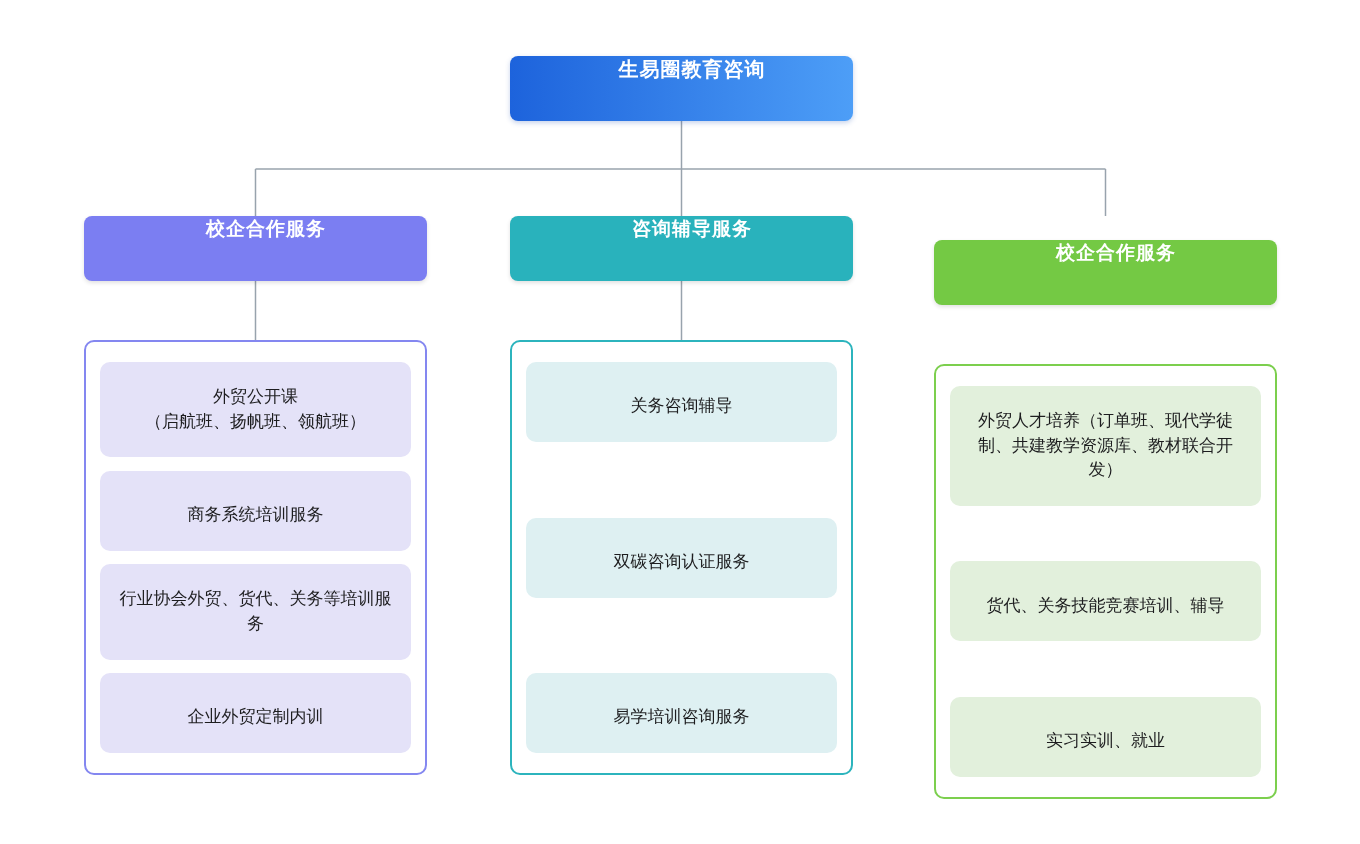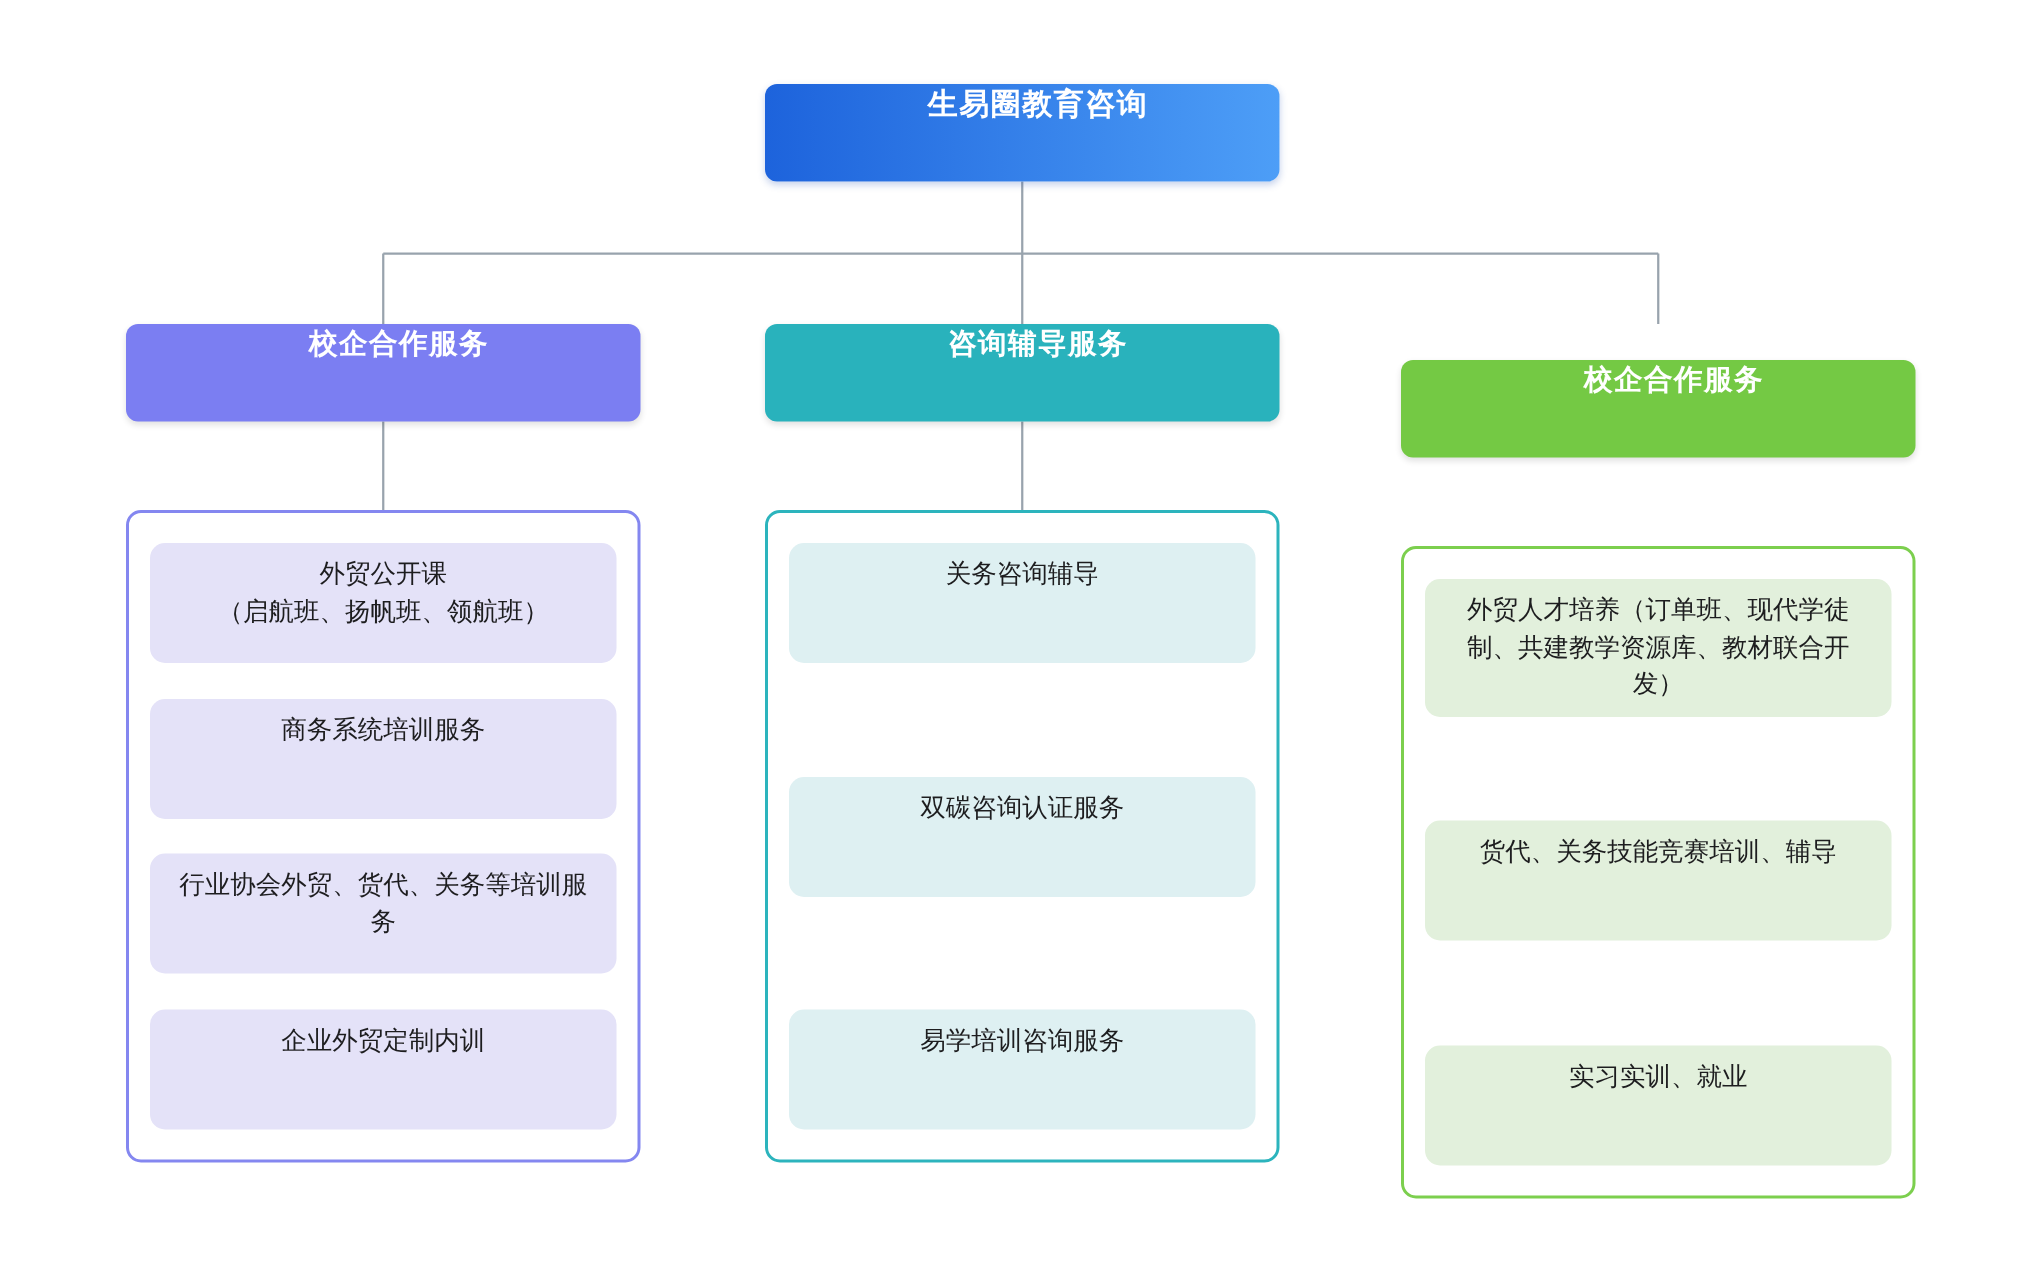--- a/index.html
+++ b/index.html
@@ -50,24 +50,24 @@
     padding: 20px 14px;
     display: flex;
     flex-direction: column;
     justify-content: space-between;
   }
   .item {
     background: var(--ibg, #eee);
     border-radius: 10px;
     min-height: 80px;
     display: flex;
-    align-items: flex-start;
+    align-items: flex-end;
     justify-content: center;
     text-align: center;
-    padding: 9px 14px;
+    padding: 23px 14px;
     color: #1d1d1f;
     font-size: 17px;
     line-height: 1.45;
   }
   .item-label { white-space: pre-line; }
 </style>
 </head>
 <body>
 
 <div class="canvas">

